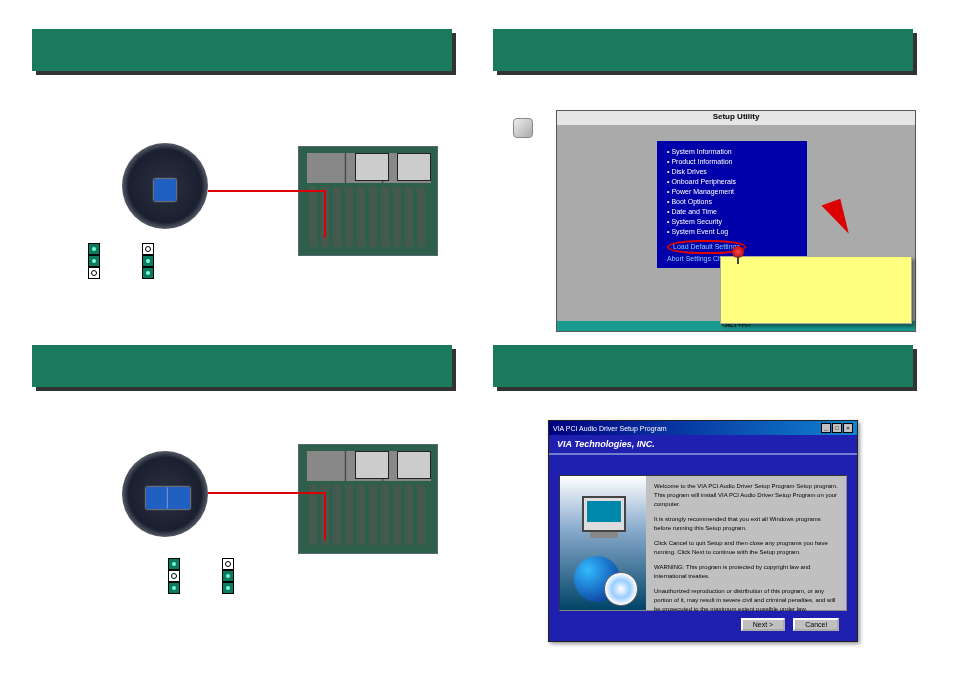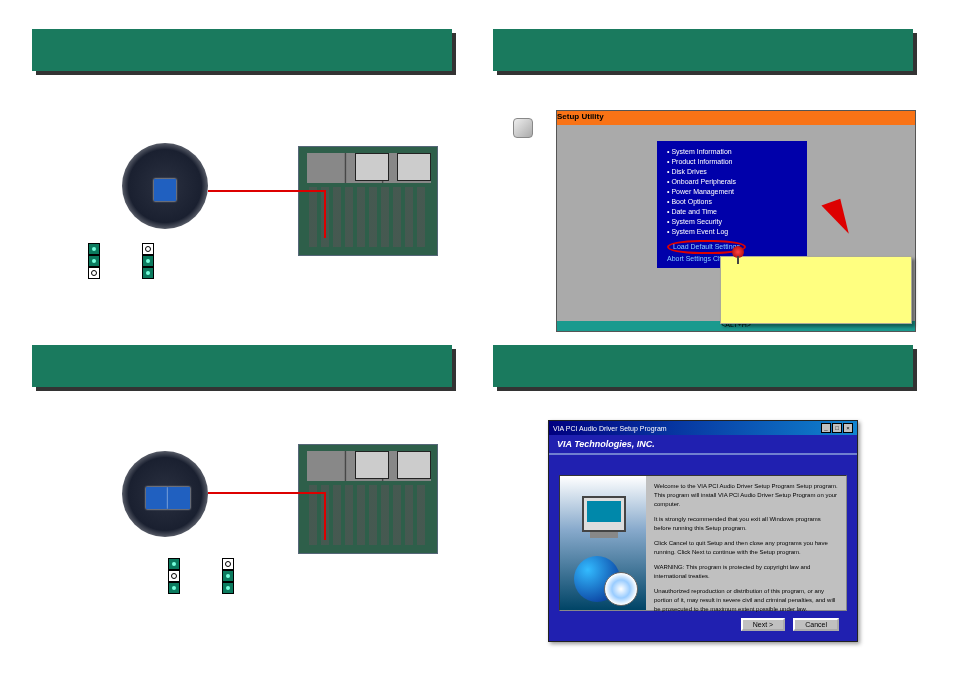--- a/index.html
+++ b/index.html
@@ -99,21 +99,21 @@
   .pin.filled::after { content:''; width:4px; height:4px; border-radius:50%; background:#7fd; }
   .pin.open { background: #fff; }
   .pin.open::after { content:''; width:4px; height:4px; border-radius:50%; border:1px solid #000; }
 
   
   .bios-wrap {
     position: absolute;
     background: #aaa;
     border: 1px solid #555;
   }
-  .bios-title { position:absolute; top:0; left:0; right:0; height:14px; background:#f97316; text-align:left; font-size:8px; font-weight:bold; padding-top:1px; }
+  .bios-title { position:absolute; top:0; left:0; right:0; height:14px; background:#e5e5e5; text-align:center; font-size:8px; font-weight:bold; padding-top:1px; }
   .bios-footer { position:absolute; bottom:0; left:0; right:0; height:10px; background:#1a9a8e; text-align:center; font-size:7px; }
   .bios-menu {
     position: absolute;
     background: #0000aa;
     color: #fff;
     font-size: 7px;
     line-height: 10px;
     padding: 6px 10px 4px 10px;
   }
   .bios-menu .item::before { content:'• '; color:#fff; }

